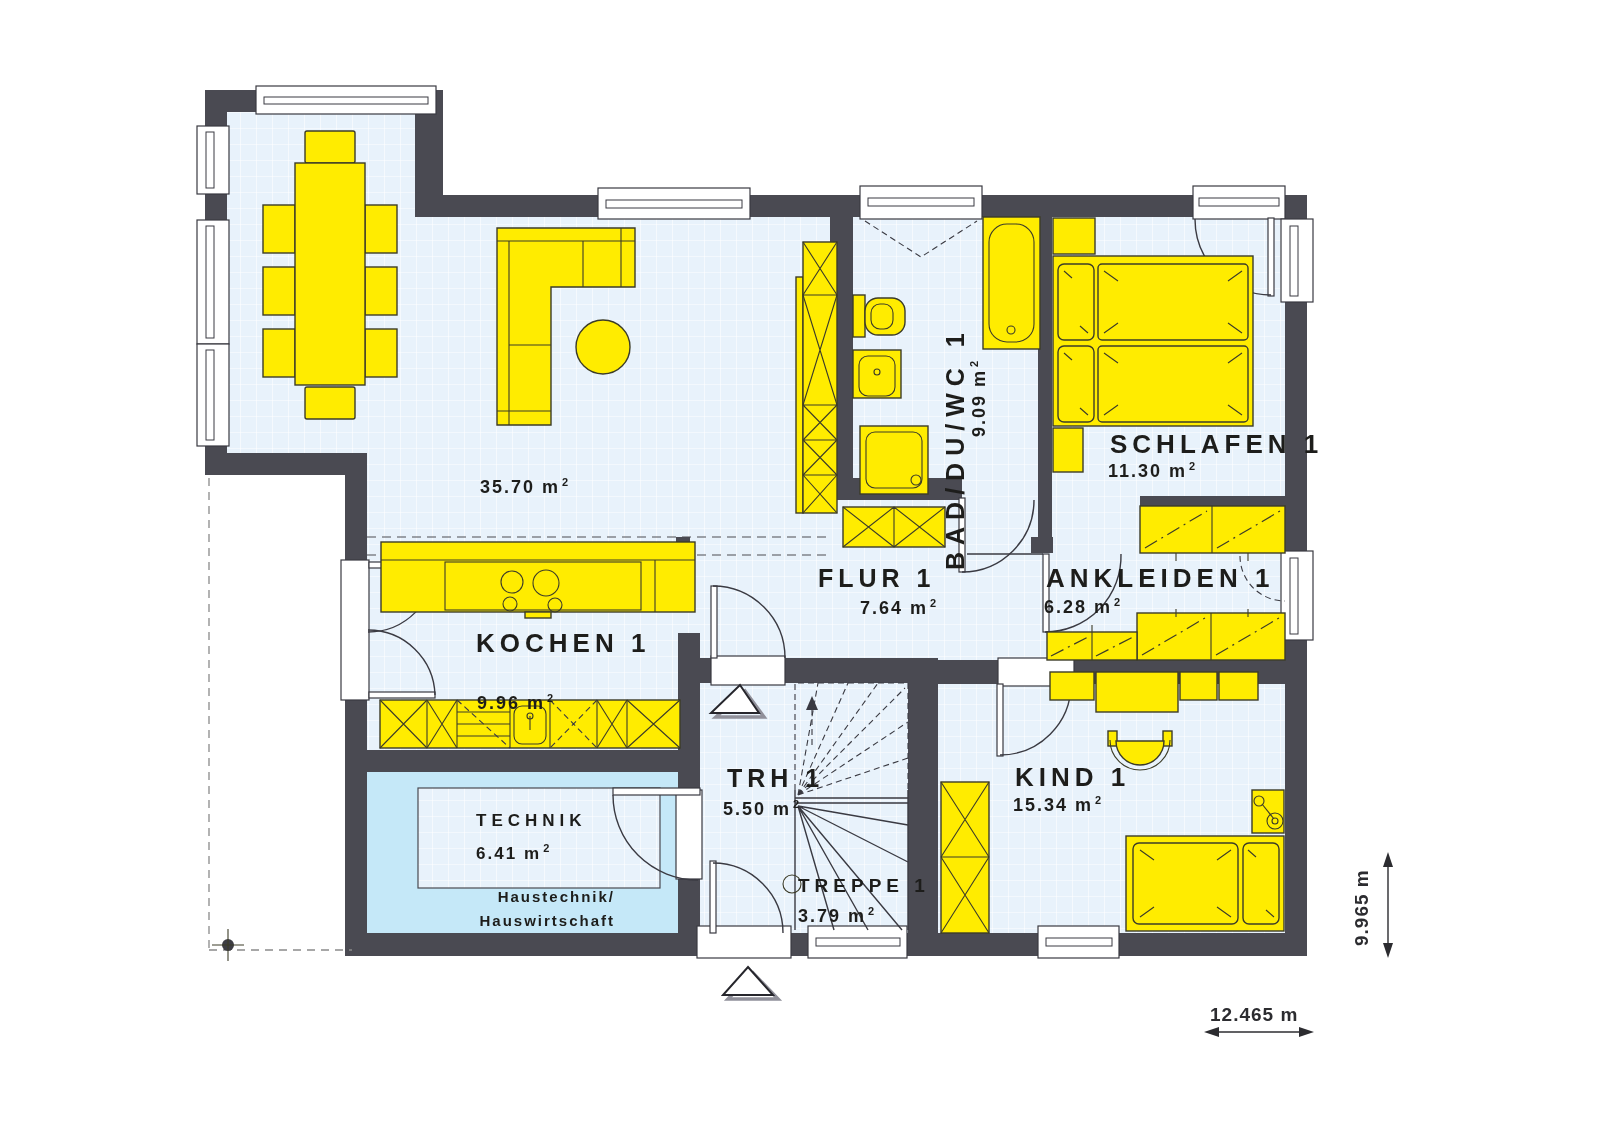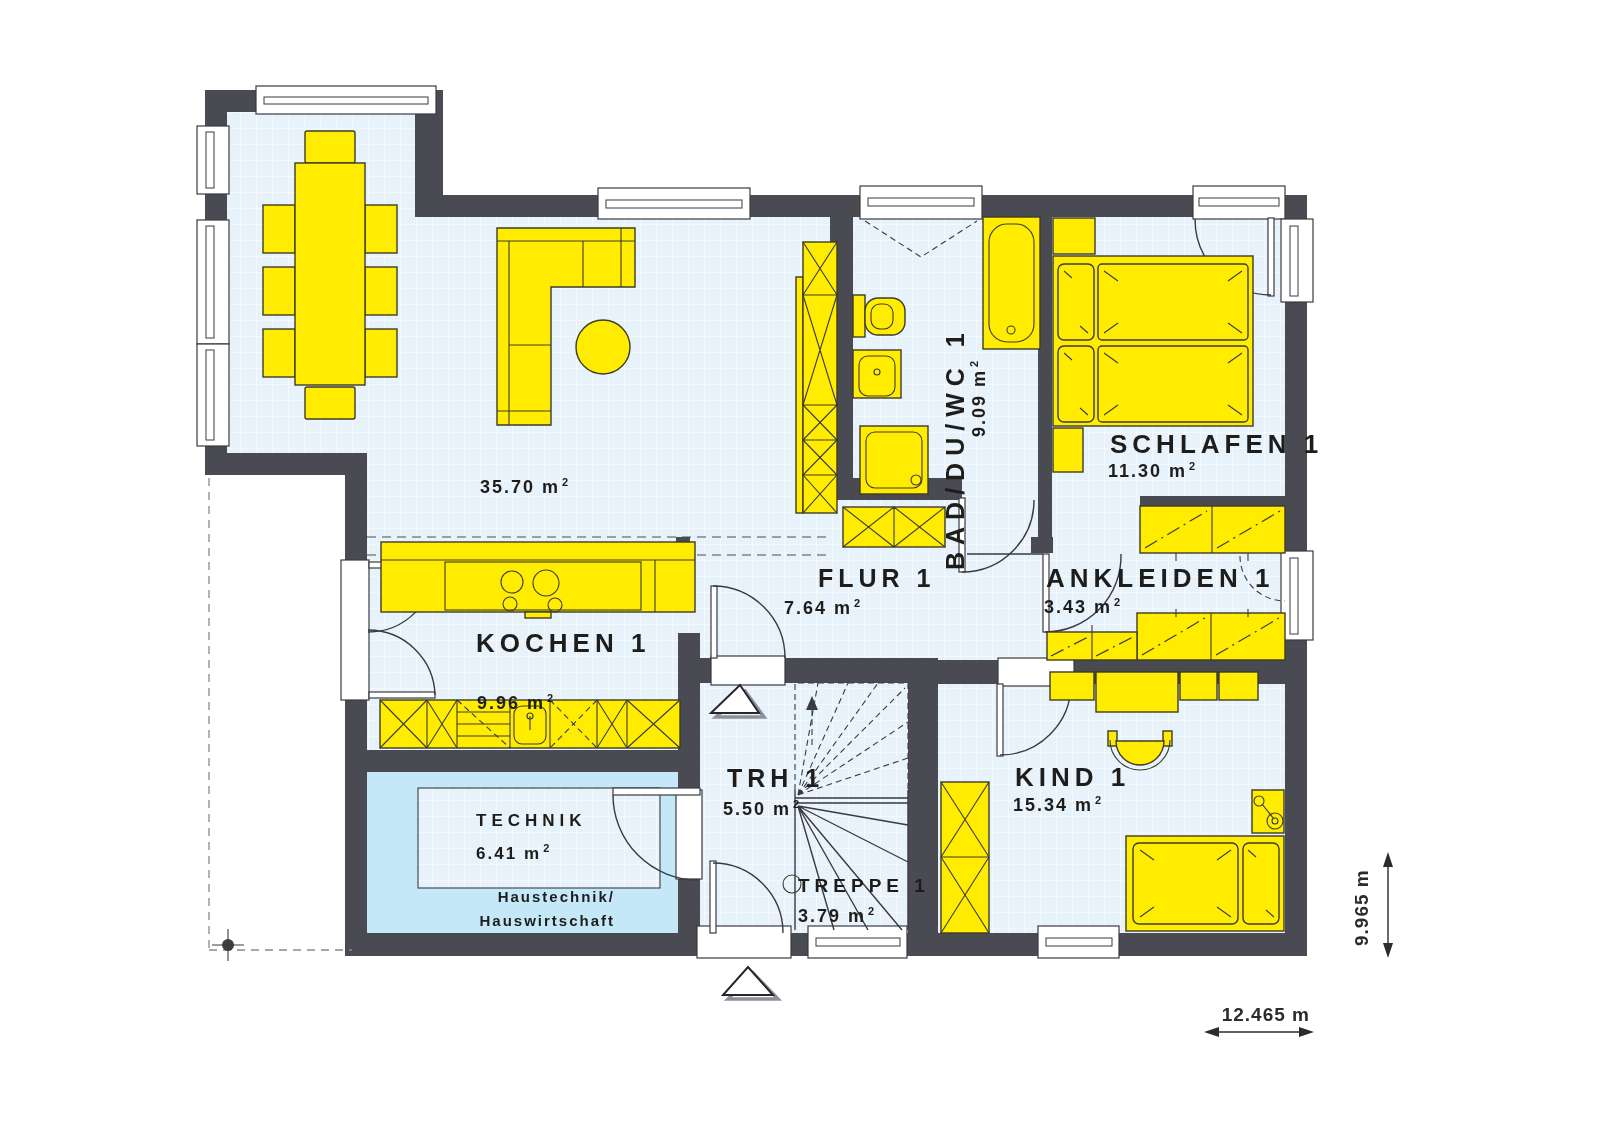--- a/index.html
+++ b/index.html
@@ -367,40 +367,40 @@
 <div class="area-label" style="left:723px;top:799px">
   <span>5.50</span><span class="unit">m</span><sup>2</sup>
 </div>
 
 <div class="room-label" style="left:798px;top:876px;font-size:19px">TREPPE 1</div>
 <div class="area-label" style="left:798px;top:906px">
   <span>3.79</span><span class="unit">m</span><sup>2</sup>
 </div>
 
 <div class="room-label" style="left:818px;top:566px;font-size:25px">FLUR 1</div>
-<div class="area-label" style="left:784px;top:598px">
+<div class="area-label" style="left:860px;top:598px">
   <span>7.64</span><span class="unit">m</span><sup>2</sup>
 </div>
 
 <div class="room-label v" style="left:943px;top:570px;font-size:25px;letter-spacing:7px">BAD/DU/WC 1</div>
 <div class="area-label v" style="left:969px;top:437px">
   <span>9.09</span><span class="unit">m</span><sup>2</sup>
 </div>
 
 <div class="room-label" style="left:1110px;top:431px">SCHLAFEN 1</div>
 <div class="area-label" style="left:1108px;top:461px">
   <span>11.30</span><span class="unit">m</span><sup>2</sup>
 </div>
 
 <div class="room-label" style="left:1046px;top:565px">ANKLEIDEN 1</div>
 <div class="area-label" style="left:1044px;top:597px">
-  <span>3.43</span><span class="unit">m</span><sup>2</sup>
+  <span>6.28</span><span class="unit">m</span><sup>2</sup>
 </div>
 
 <div class="room-label" style="left:1015px;top:764px">KIND 1</div>
 <div class="area-label" style="left:1013px;top:795px">
   <span>15.34</span><span class="unit">m</span><sup>2</sup>
 </div>
 
 <div class="dim-label v" style="left:1352px;top:946px">9.965 m</div>
-<div class="dim-label" style="left:1210px;top:1005px;width:100px;text-align:right">12.465 m</div>
+<div class="dim-label" style="left:1210px;top:1005px;width:100px;text-align:left">12.465 m</div>
 
 </div>
 
 </body></html>

